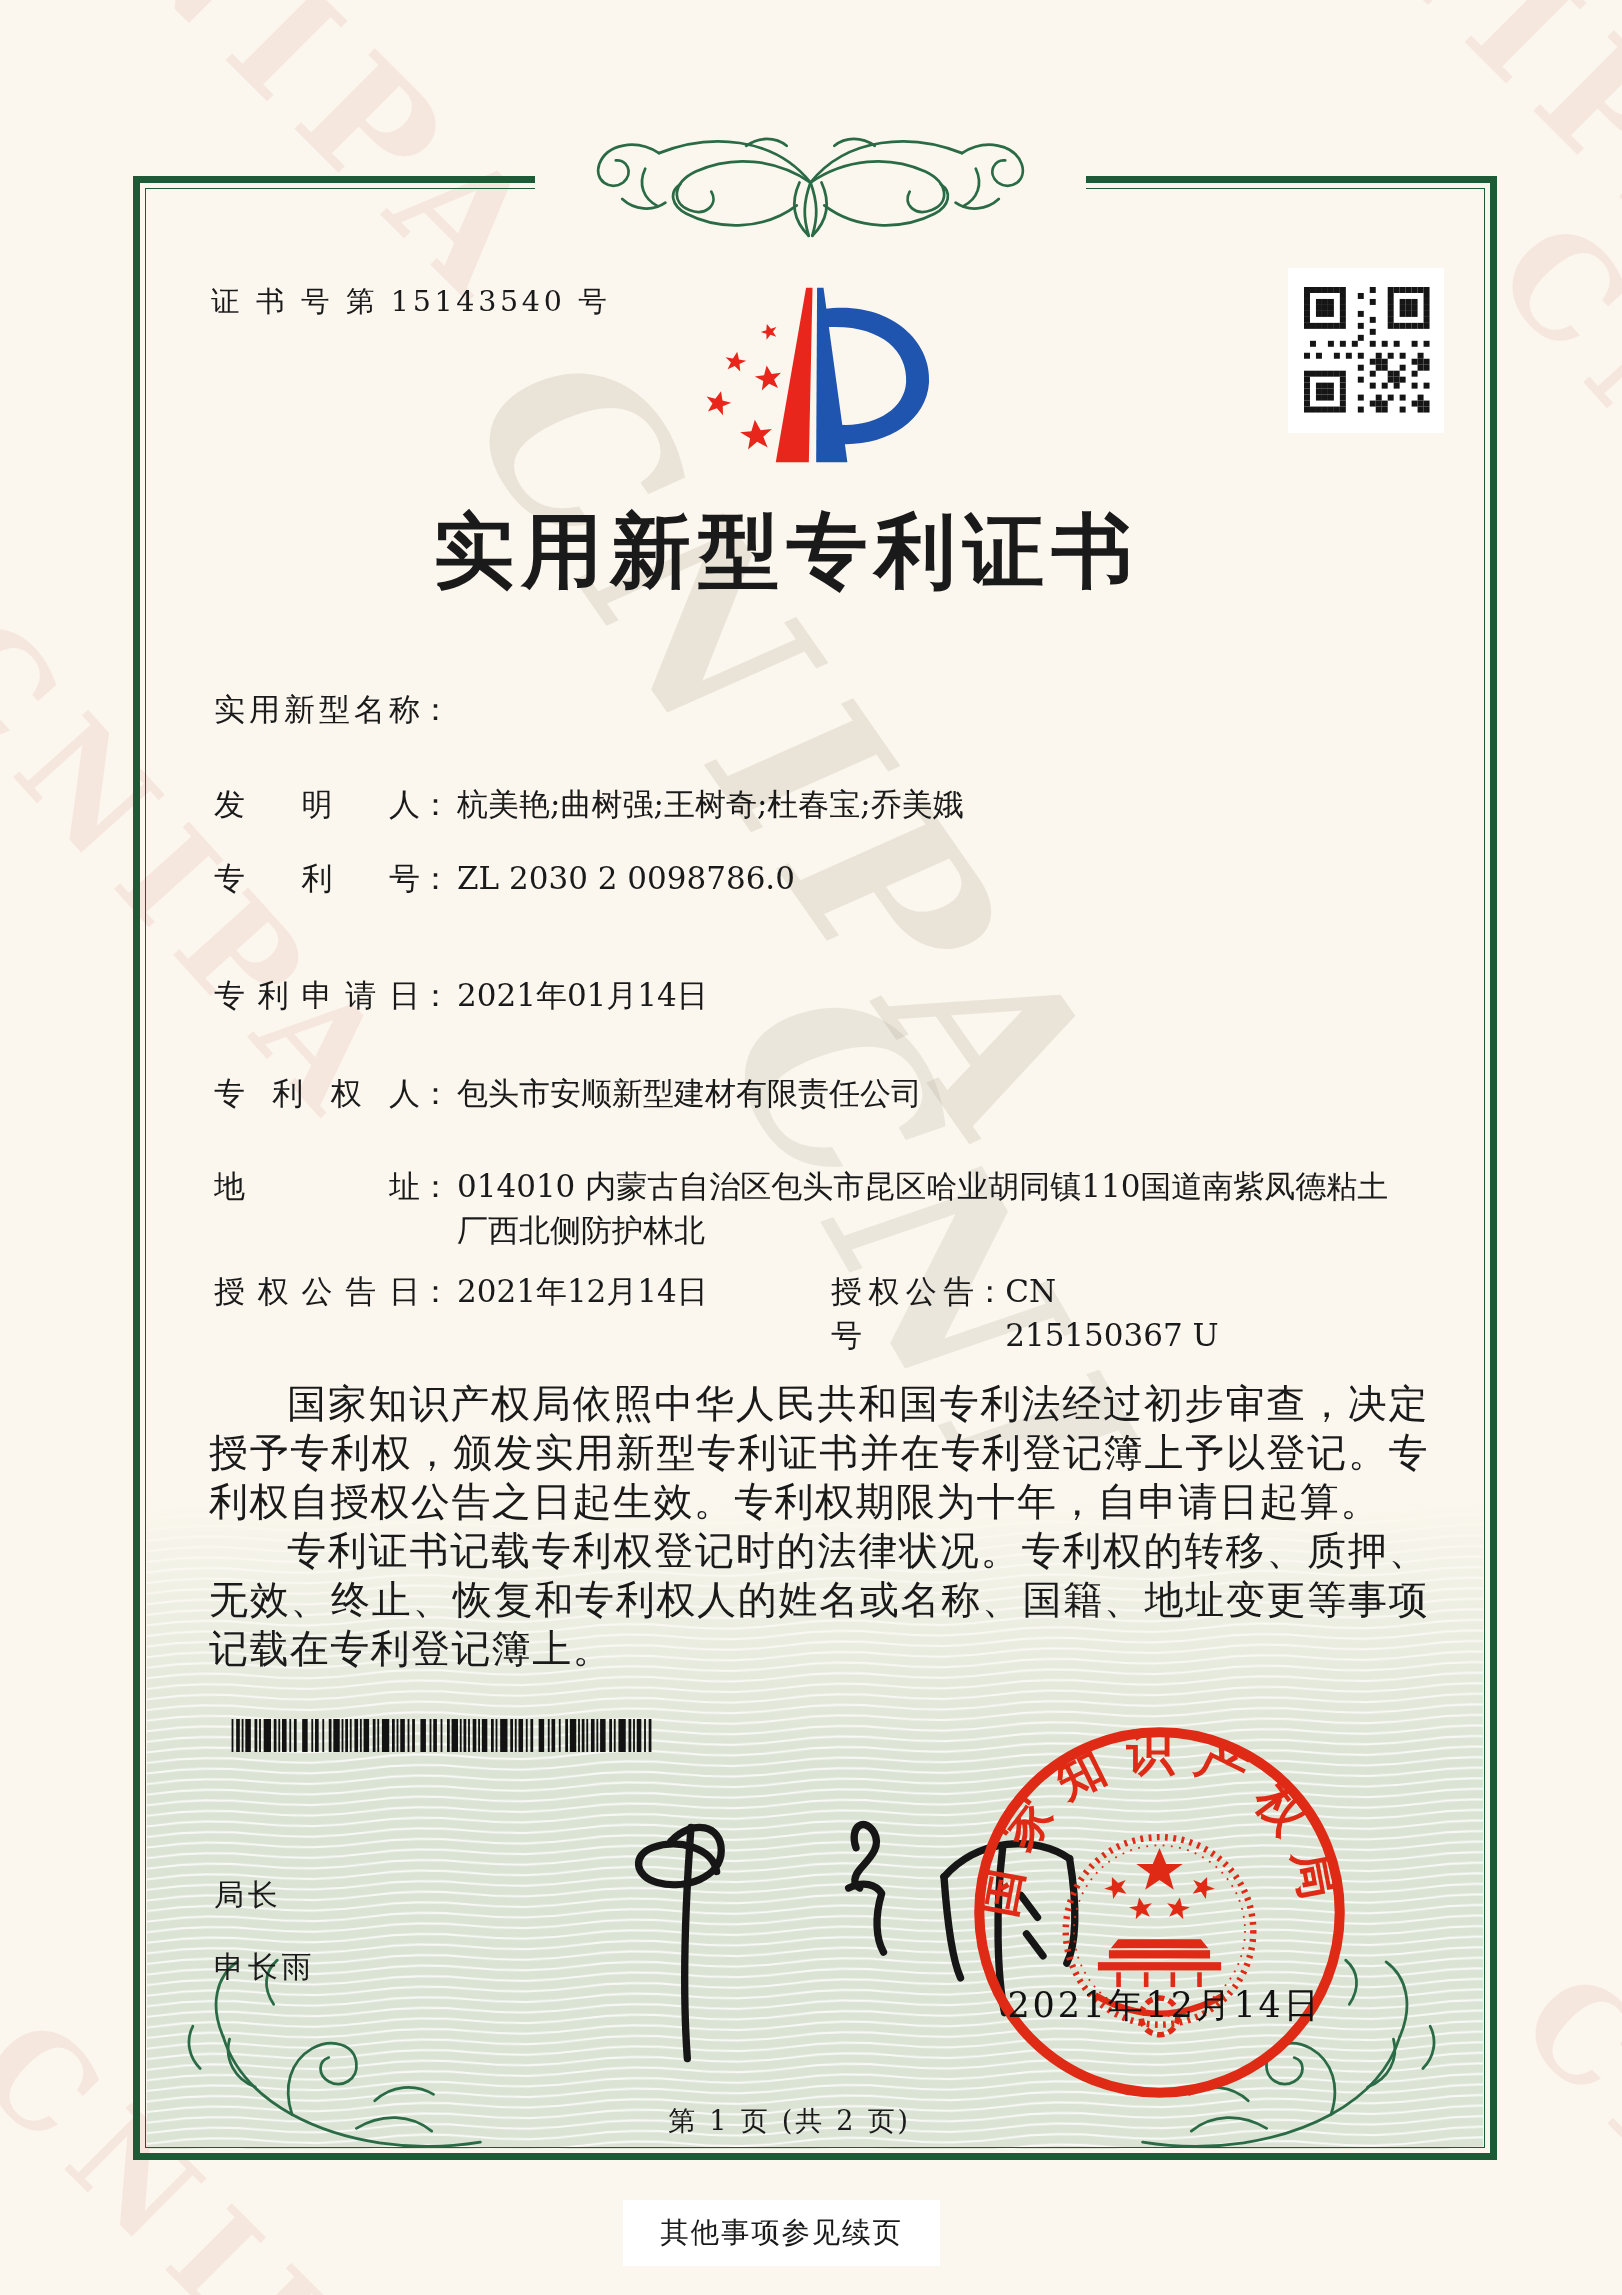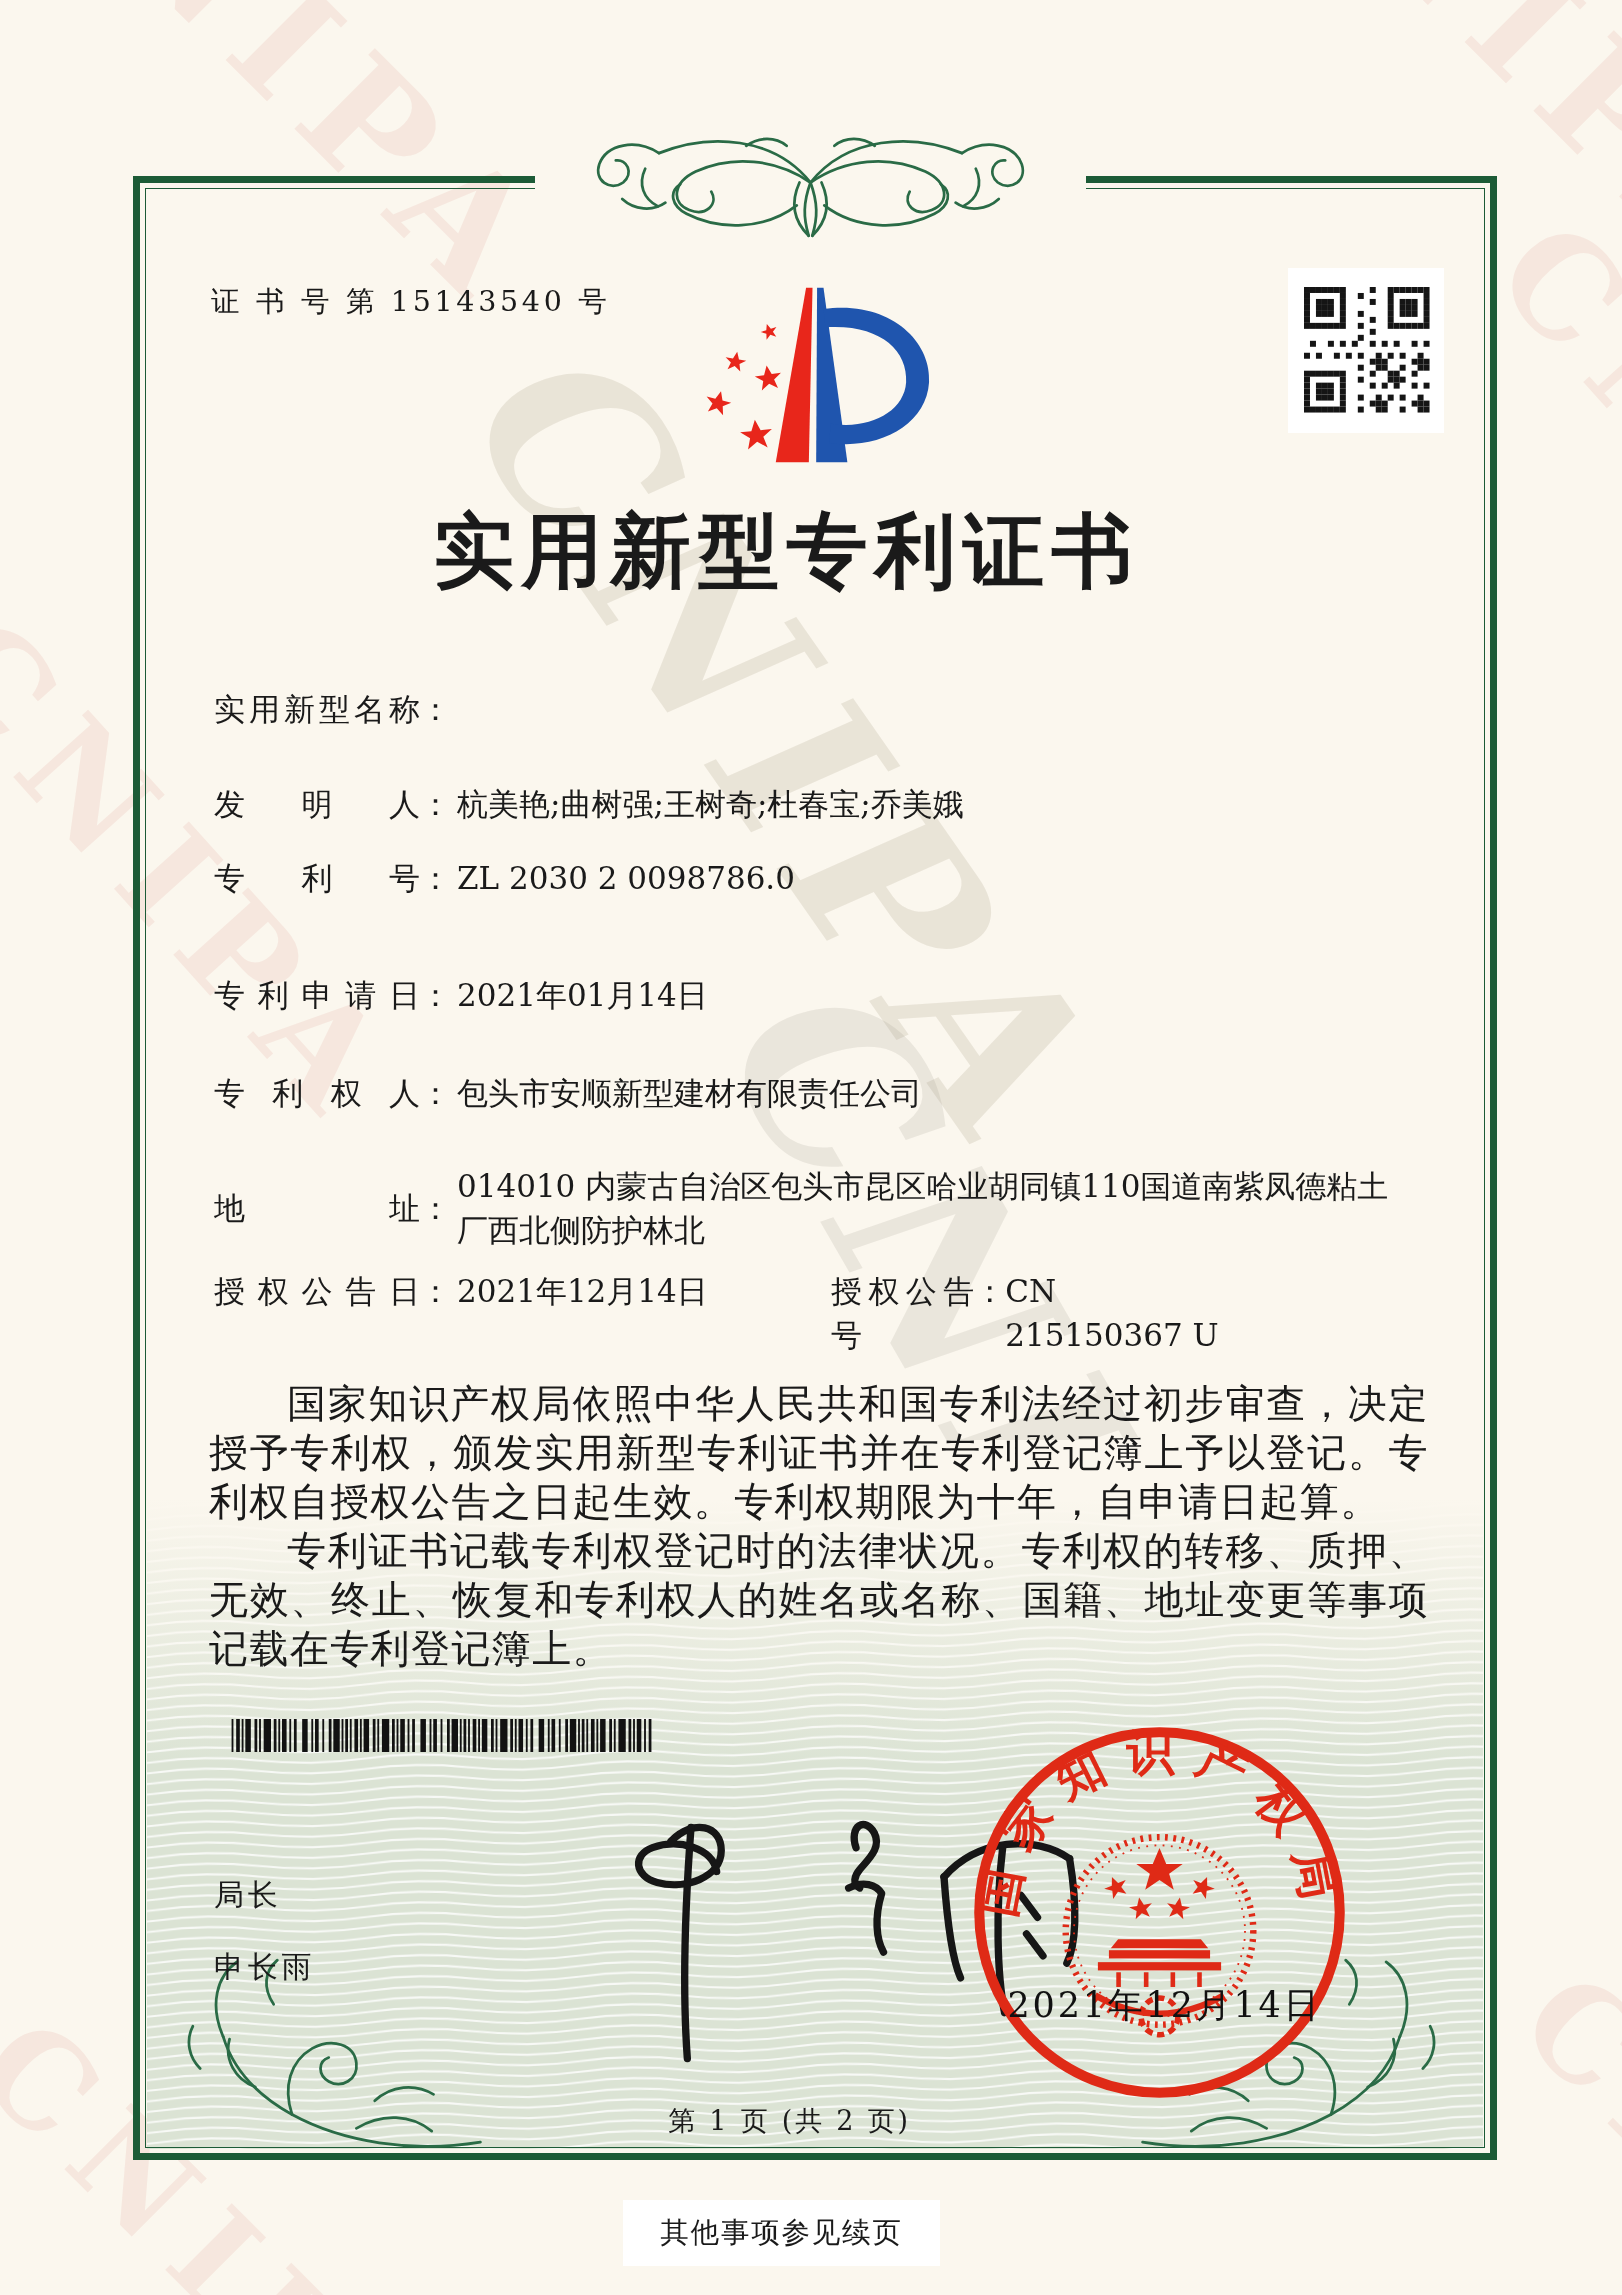--- a/index.html
+++ b/index.html
@@ -325,21 +325,21 @@
   <div class="row" style="top:973px;">
     <span class="lab">专利申请日</span>
       <span class="col">：</span>
       <span class="val">2021年01月14日</span>
   </div>
   <div class="row" style="top:1071px;">
     <span class="lab">专利权人</span>
       <span class="col">：</span>
       <span class="val">包头市安顺新型建材有限责任公司</span>
   </div>
-  <div class="row" style="top:1164px;align-items:center;">
+  <div class="row" style="top:1164px;">
     <span class="lab">地址</span>
       <span class="col">：</span>
       <span class="val val-wrap">014010 内蒙古自治区包头市昆区哈业胡同镇110国道南紫凤德粘土厂西北侧防护林北</span>
   </div>
   <div class="row" style="top:1269px;">
     <span class="lab">授权公告日</span>
       <span class="col">：</span>
       <span class="val">2021年12月14日</span>
     <span class="g2">
       <span class="lab2">授权公告号</span>

